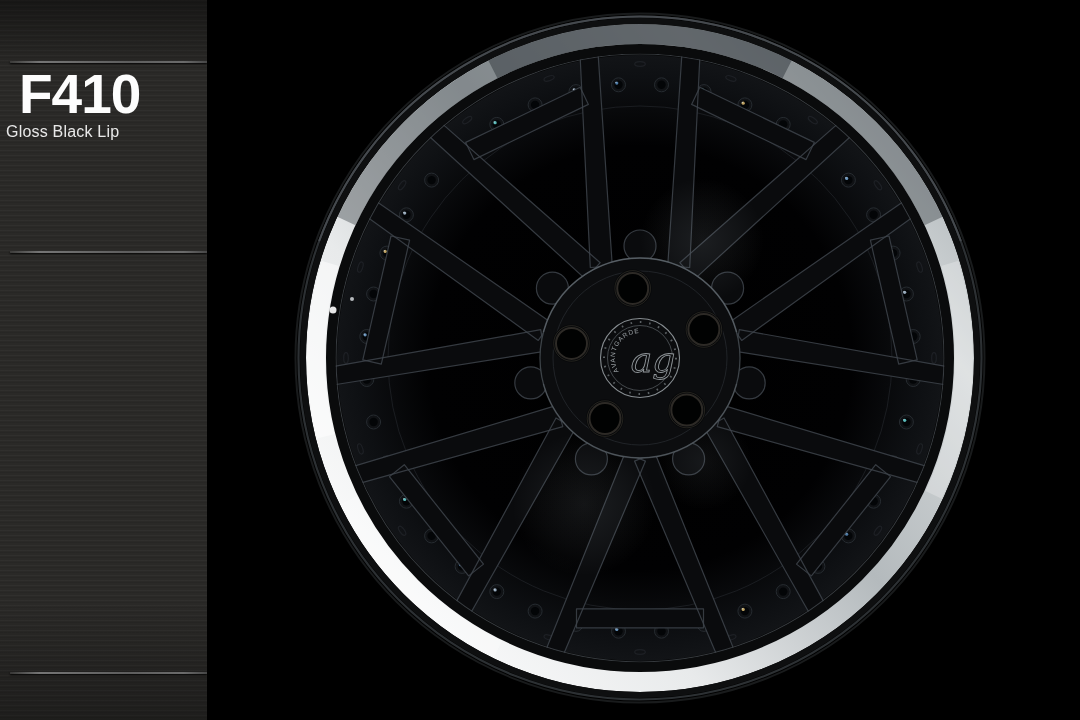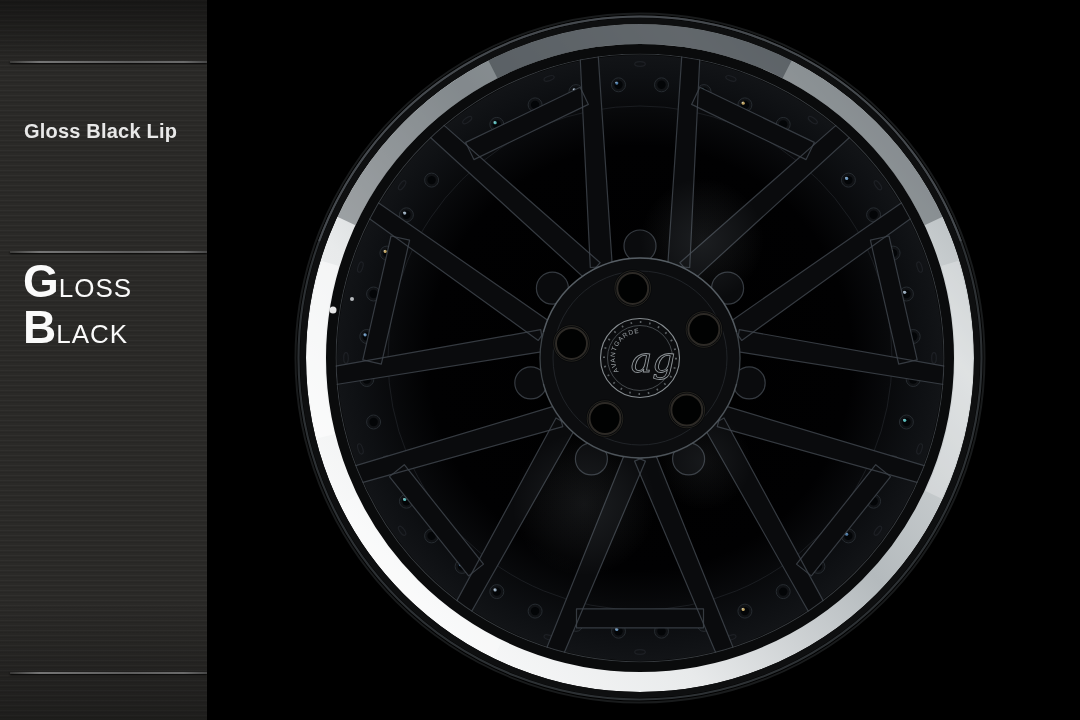--- a/index.html
+++ b/index.html
@@ -18,22 +18,22 @@
         rgba(0,0,0,0) 1px, rgba(0,0,0,0) 2px,
         rgba(0,0,0,.07) 2px, rgba(0,0,0,.07) 3px,
         rgba(0,0,0,0) 3px, rgba(0,0,0,0) 5px);}
   .divider{position:absolute;left:10px;width:197px;height:2px;
     background:linear-gradient(90deg, rgba(140,140,140,.2) 0%, #757575 15%,
                #5e5e5e 60%, #6b6b6b 88%, #474747 100%);
     box-shadow:0 1px 2px rgba(0,0,0,.9);}
   .d1{top:61px}.d2{top:251px}.d3{top:672px}
   .model{position:absolute;top:67px;left:19px;font-size:55px;font-weight:bold;
     color:#fdfdfd;letter-spacing:-1px;line-height:1;}
-  .specs{position:absolute;top:121px;left:24px;font-size:20px;line-height:21.5px;
-    color:#e8e8e8;letter-spacing:.2px;font-weight:700;}
+  .specs{position:absolute;top:121px;left:6px;font-size:16px;line-height:21.5px;
+    color:#e8e8e8;letter-spacing:.2px;font-weight:400;}
   .finish{position:absolute;top:258px;left:23px;color:#fafafa;}
   .fl{height:46px;line-height:46px;white-space:nowrap;}
   .fl .big{font-size:46px;font-weight:bold;}
   .fl .rest{font-size:26px;font-weight:normal;letter-spacing:1px;}
 
   
   .cap-brand{font-family:"Liberation Sans",sans-serif;font-size:6.5px;
     letter-spacing:.9px;fill:#9aa0a4;}
   .cap-logo{font-family:"DejaVu Serif",serif;font-style:italic;font-size:36px;
     fill:#0d0e10;stroke:#8f9599;stroke-width:.9px;}
@@ -326,24 +326,21 @@
       </g>
 
     <text class="cap-brand">
       <textPath href="#capArc">AVANTGARDE</textPath>
     </text>
     <text class="cap-logo" x="653" y="372" text-anchor="middle">ag</text>
   </svg>
 
   <div class="panel">
     <div class="divider d1"></div>
+    <div class="model">F410</div>
     <div class="specs">
       <div>Gloss Black Lip</div>
     </div>
     <div class="divider d2"></div>
-    <div class="finish">
-      <div class="fl"><span class="big">G</span><span class="rest">LOSS</span></div>
-      <div class="fl"><span class="big">B</span><span class="rest">LACK</span></div>
-    </div>
     <div class="divider d3"></div>
   </div>
 
 </div>
 
 </body></html>

